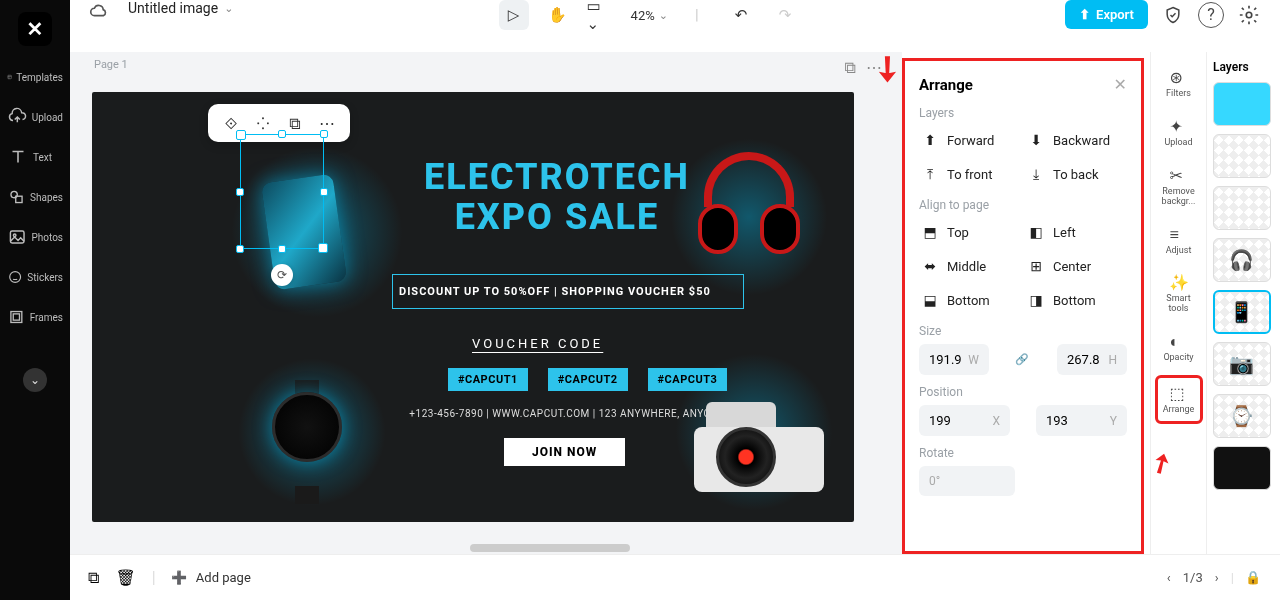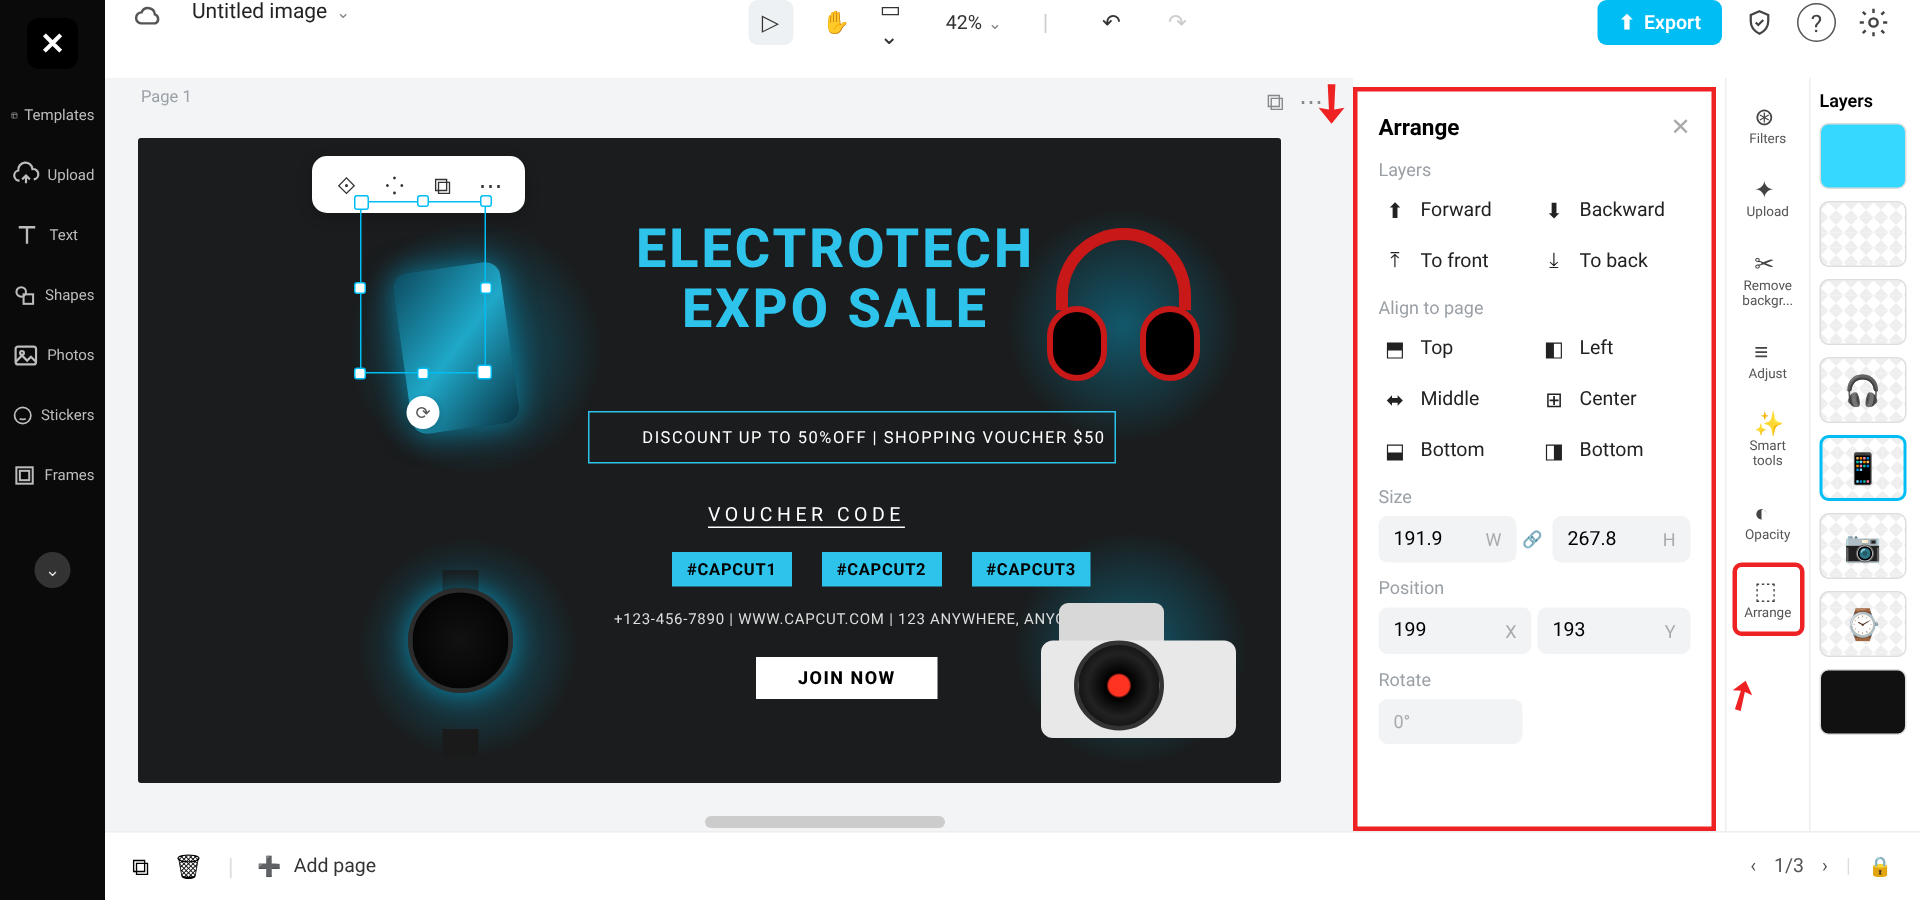--- a/index.html
+++ b/index.html
@@ -31,22 +31,22 @@
 .glow{position:absolute;border-radius:50%;background:radial-gradient(circle,rgba(0,200,255,.35),transparent 65%)}
 .toolbar-mini{position:absolute;top:52px;left:138px;background:#fff;border-radius:10px;box-shadow:0 3px 10px rgba(0,0,0,.2);display:flex;gap:10px;padding:8px 12px}
 .toolbar-mini div{width:22px;height:22px;display:flex;align-items:center;justify-content:center;color:#333}
 .sel-box{position:absolute;top:82px;left:170px;width:84px;height:115px;border:1.5px solid #00bdf3}
 .sel-box::before,.sel-box::after{content:"";position:absolute;width:8px;height:8px;background:#fff;border:1.5px solid #00bdf3;border-radius:2px}
 .sel-box::before{top:-5px;left:-5px}
 .sel-box::after{bottom:-5px;right:-5px}
 .hdl{position:absolute;width:8px;height:8px;background:#fff;border:1.5px solid #00bdf3;border-radius:2px}
 .phone{position:absolute;top:86px;left:176px;width:72px;height:108px;background:linear-gradient(135deg,#0d4a5e,#1fa8c9,#0a3342);border-radius:10px;transform:rotate(-8deg);box-shadow:0 0 20px rgba(0,200,255,.5)}
 .rot-handle{position:absolute;top:212px;left:201px;width:22px;height:22px;background:#fff;border-radius:50%;display:flex;align-items:center;justify-content:center;font-size:12px;color:#555;box-shadow:0 1px 4px rgba(0,0,0,.2)}
-.headline{position:absolute;top:55px;left:300px;width:330px;text-align:center;color:#2dc3eb;font-weight:800;font-size:36px;letter-spacing:2px;line-height:1.1}
-.subbox{position:absolute;top:182px;left:300px;width:352px;border:1.5px solid #2dc3eb;padding:10px 6px;text-align:right;color:#fff;font-size:11px;font-weight:400;letter-spacing:1px}
+.headline{position:absolute;top:66px;left:300px;width:330px;text-align:center;color:#2dc3eb;font-weight:800;font-size:36px;letter-spacing:2px;line-height:1.1}
+.subbox{position:absolute;top:182px;left:300px;width:352px;border:1.5px solid #2dc3eb;padding:10px 6px;text-align:left;color:#fff;font-size:11px;font-weight:700;letter-spacing:1px}
 .voucher{position:absolute;top:244px;left:380px;color:#fff;font-size:13px;letter-spacing:3px;text-decoration:underline;text-underline-offset:4px}
 .tags{position:absolute;top:276px;left:356px;display:flex;gap:20px}
 .tag{background:#2dc3eb;color:#000;font-size:11px;font-weight:700;padding:5px 10px;letter-spacing:.5px}
 .info{position:absolute;top:316px;left:300px;width:352px;text-align:center;color:#ddd;font-size:10px;letter-spacing:.5px}
 .join{position:absolute;top:346px;left:412px;background:#fff;color:#000;font-weight:800;font-size:12px;padding:7px 28px;letter-spacing:1px}
 .headphones{position:absolute;top:60px;right:50px;width:110px;height:110px}
 .hp{width:100%;height:100%;position:relative}
 .hp-band{position:absolute;top:0;left:10px;width:90px;height:55px;border:8px solid #c81818;border-bottom:none;border-radius:50px 50px 0 0}
 .hp-cup{position:absolute;width:40px;height:50px;background:#000;border:4px solid #c81818;border-radius:22px;bottom:8px}
 .hp-cup.l{left:4px}.hp-cup.r{right:4px}
@@ -60,21 +60,21 @@
 .cam-lens{position:absolute;bottom:5px;left:22px;width:60px;height:60px;background:radial-gradient(circle,#ff3322 18%,#000 22%,#222 55%,#000);border-radius:50%;border:3px solid #333}
 .right-col{display:flex}
 .arrange-panel{width:242px;border:3px solid #e22;background:#fff;margin:6px 6px 0 0;position:relative;padding:14px 14px 0}
 .arrange-hdr{display:flex;justify-content:space-between;align-items:center;margin-bottom:12px}
 .arrange-hdr h3{font-size:15px;font-weight:700}
 .close-x{font-size:16px;color:#aaa;cursor:pointer}
 .sec-lbl{font-size:12px;color:#9aa0a6;margin:10px 0 6px}
 .a-grid{display:grid;grid-template-columns:1fr 1fr;gap:6px 4px}
 .a-btn{display:flex;align-items:center;gap:8px;padding:5px 2px;font-size:13px;color:#222;cursor:pointer}
 .a-ico{width:18px;height:18px;display:flex;align-items:center;justify-content:center;font-size:14px}
-.sz-row{display:flex;gap:4px;margin-top:4px}
+.sz-row{display:flex;gap:26px;margin-top:4px}
 .sz-in{flex:1;background:#f1f3f5;border-radius:6px;padding:8px 10px;display:flex;justify-content:space-between;align-items:center;font-size:13px}
 .sz-in span:last-child{color:#aaa;font-size:12px}
 .lock-ico{width:16px;color:#aaa;align-self:center;font-size:11px}
 .tool-col{width:56px;padding:10px 0;display:flex;flex-direction:column;align-items:center;gap:6px;border-left:1px solid #eee}
 .tool-item{width:48px;padding:6px 2px;display:flex;flex-direction:column;align-items:center;gap:3px;cursor:pointer;border-radius:6px}
 .tool-item span{font-size:9px;color:#555;text-align:center;line-height:1.1}
 .tool-item svg,.tool-item .ti{width:18px;height:18px;color:#444}
 .tool-item.boxed{border:3px solid #e22}
 .layers-col{width:74px;padding:8px 6px;border-left:1px solid #eee;overflow:hidden}
 .layers-col h4{font-size:12px;font-weight:600;margin-bottom:8px}

